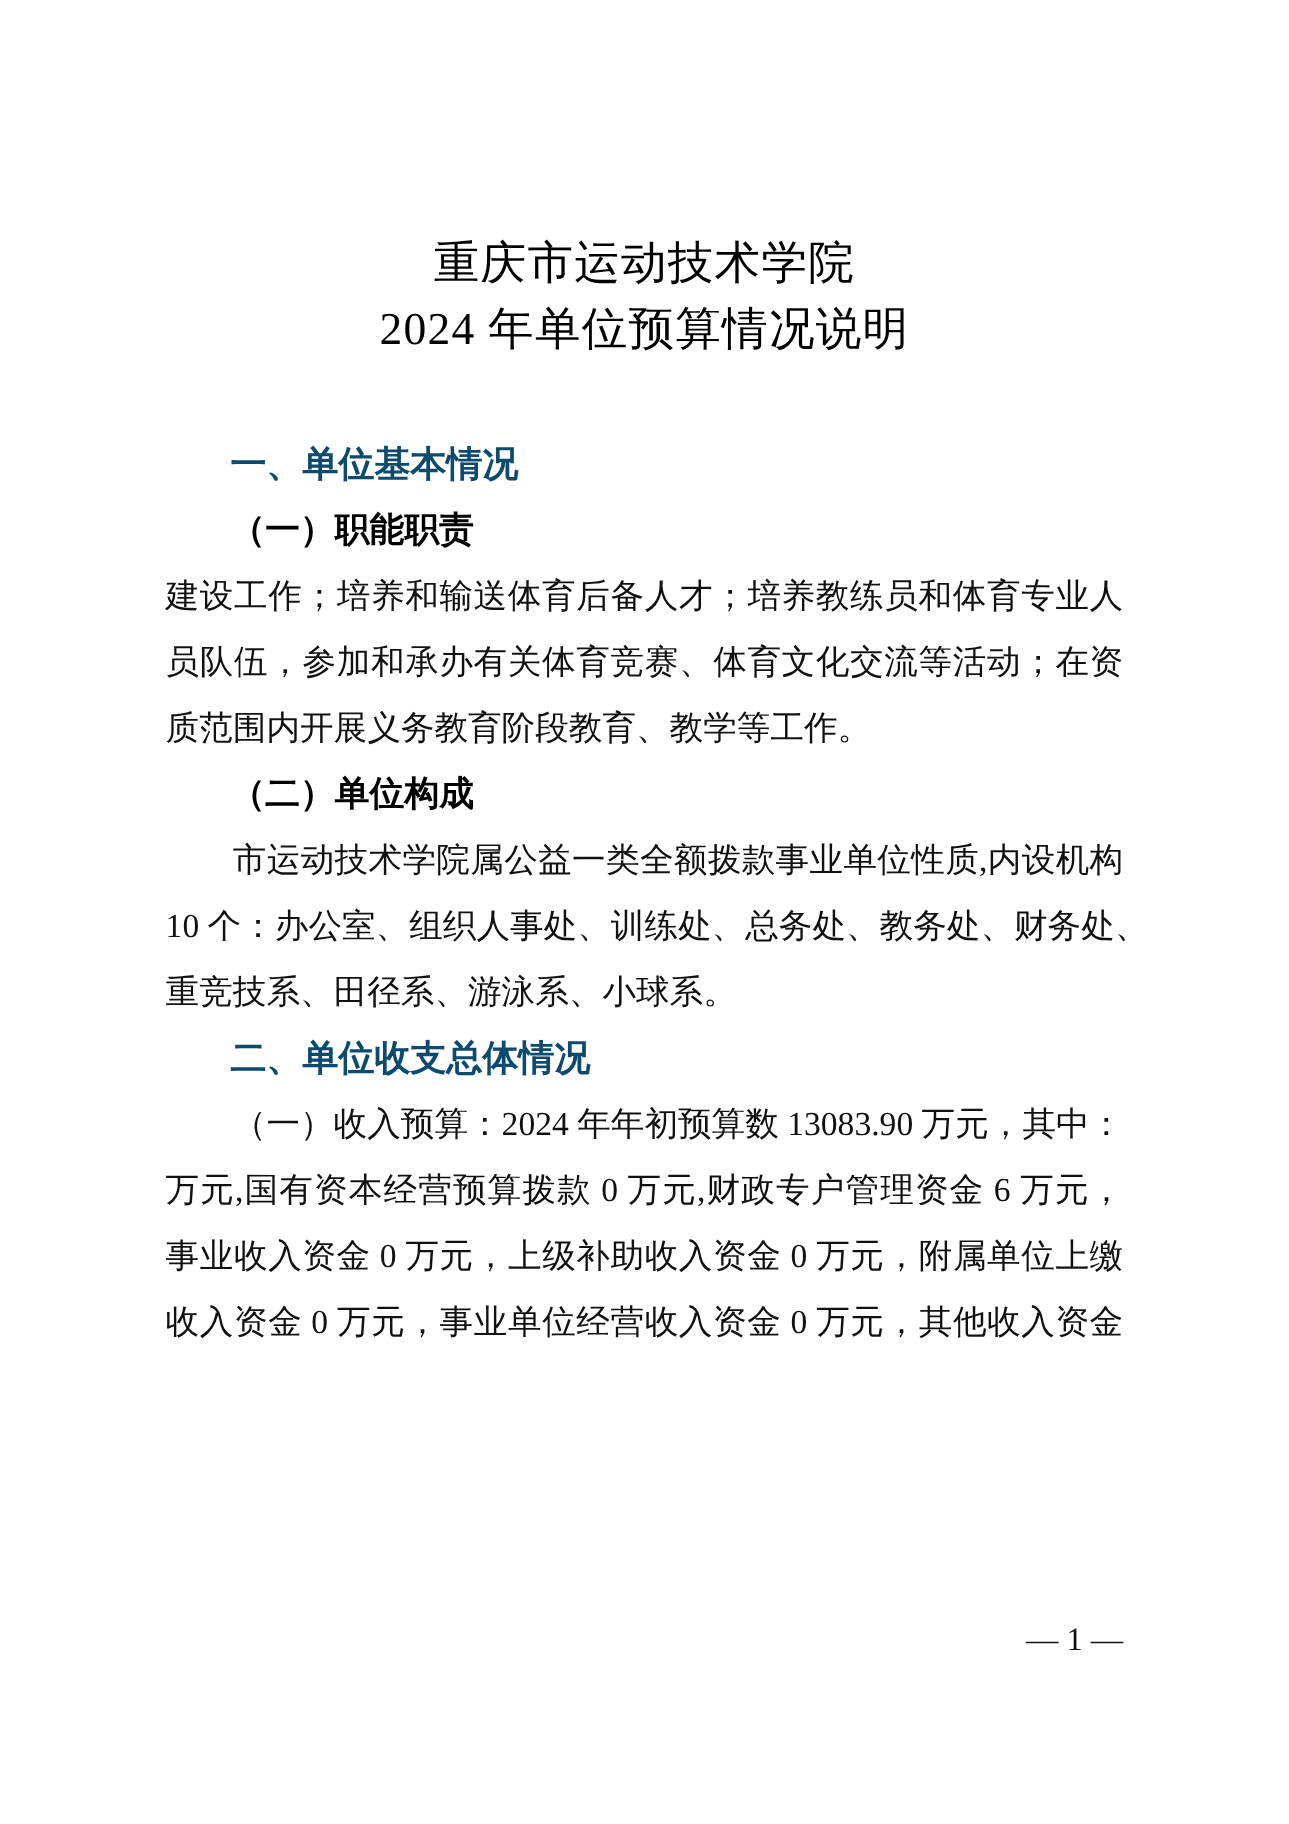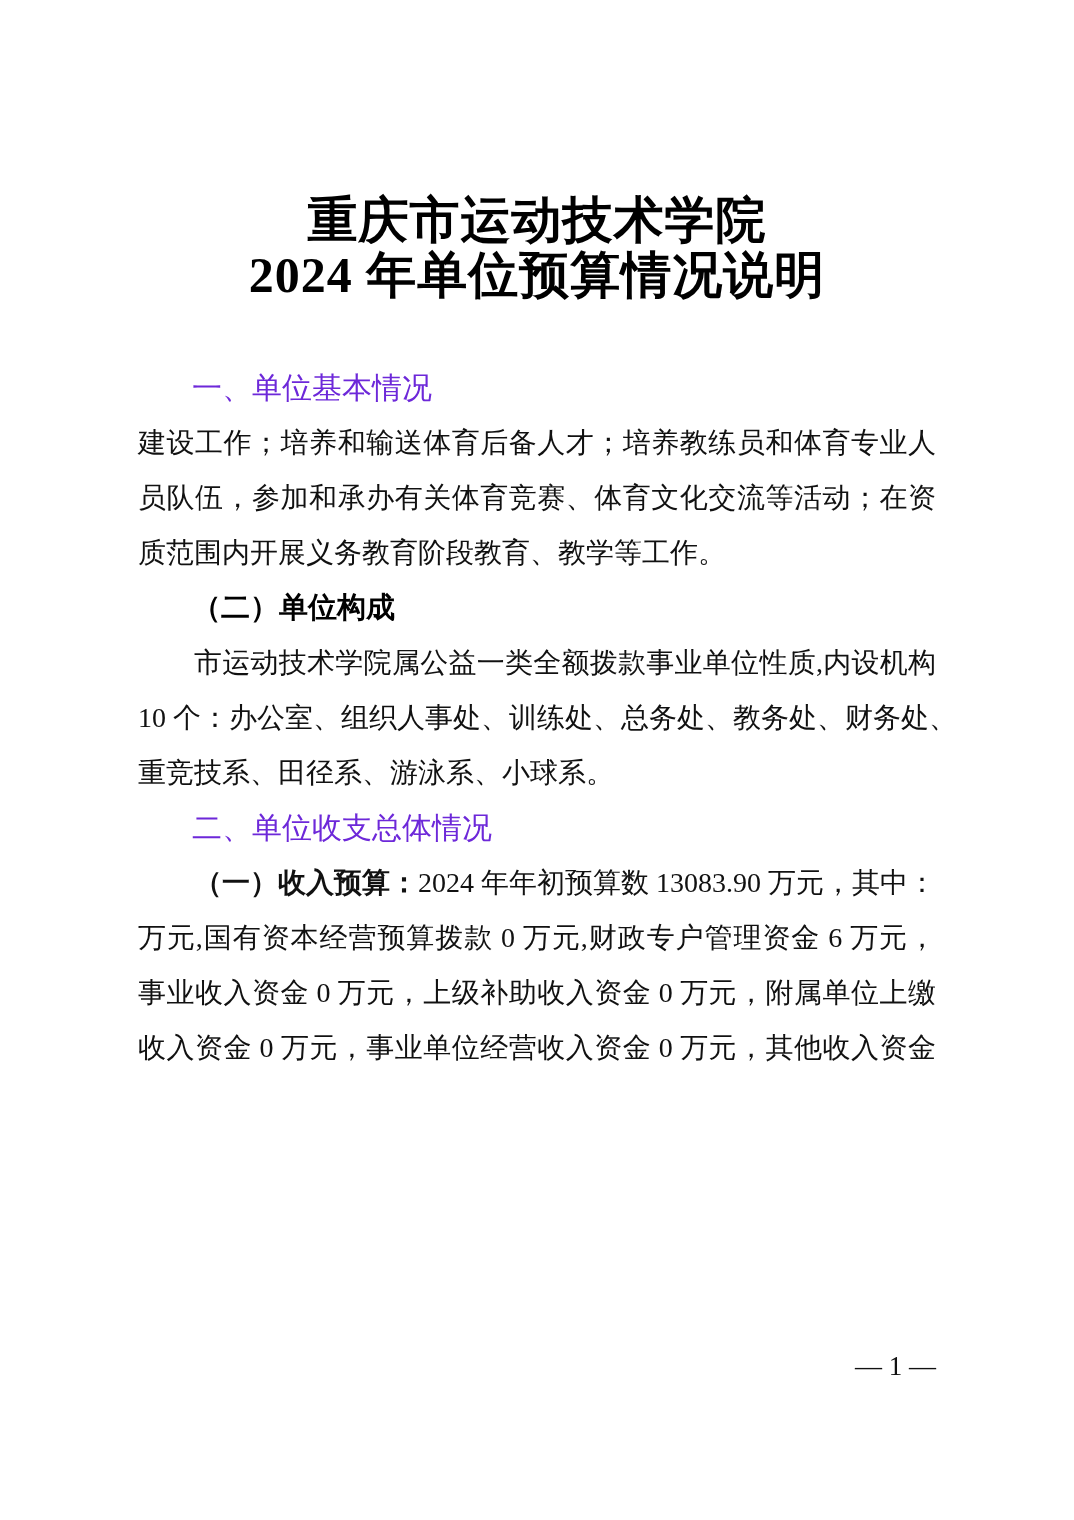--- a/index.html
+++ b/index.html
@@ -15,60 +15,60 @@
     color: #0a0a0a;
     font-family: "Liberation Serif", "DejaVu Serif", serif;
     overflow: hidden;
   }
   .doc-title {
     position: absolute;
     top: 193px;
     left: 138px;
     width: 798px;
     text-align: center;
-    font-size: 50px;
+    font-size: 38px;
     line-height: 55px;
-    font-weight: bold;
+    font-weight: normal;
     letter-spacing: 1px;
     color: #000000;
   }
   .flow {
     position: absolute;
     top: 360px;
     left: 138px;
     width: 798px;
   }
   .line {
     height: 55px;
     line-height: 55px;
     font-size: 28px;
     white-space: nowrap;
     color: #111111;
   }
   .heading {
     font-family: "Liberation Sans", "DejaVu Sans", sans-serif;
-    font-weight: normal;
+    font-weight: bold;
     font-size: 30px;
-    color: #6d28d9;
+    color: #0c4a6e;
     padding-left: 54px;
   }
   .subheading {
     font-family: "Liberation Serif", "DejaVu Serif", serif;
     font-weight: bold;
     font-size: 29px;
     color: #000000;
     padding-left: 54px;
   }
   .indent { padding-left: 56px; }
   
   .j {
     text-align: justify;
     text-align-last: justify;
   }
-  .lead-bold { font-weight: bold; margin-top: 32px; }
+  .lead-bold { font-weight: normal; margin-top: 32px; }
   .page-number {
     position: absolute;
     top: 1350px;
     right: 138px;
     font-size: 27px;
     line-height: 32px;
     color: #111111;
     font-family: "Liberation Serif", "DejaVu Serif", serif;
   }
 </style>
@@ -79,20 +79,21 @@
 
   <div class="doc-title">
     <div>重庆市运动技术学院</div>
     <div>2024 年单位预算情况说明</div>
   </div>
 
   <div class="flow">
 
     <div class="line heading">一、单位基本情况</div>
 
+    <div class="line subheading">（一）职能职责</div>
 
     <div class="line j">建设工作；培养和输送体育后备人才；培养教练员和体育专业人</div>
     <div class="line j">员队伍，参加和承办有关体育竞赛、体育文化交流等活动；在资</div>
     <div class="line">质范围内开展义务教育阶段教育、教学等工作。</div>
 
     <div class="line subheading">（二）单位构成</div>
 
     <div class="line indent j">市运动技术学院属公益一类全额拨款事业单位性质,内设机构</div>
     <div class="line j">10 个：办公室、组织人事处、训练处、总务处、教务处、财务处、</div>
     <div class="line">重竞技系、田径系、游泳系、小球系。</div>

